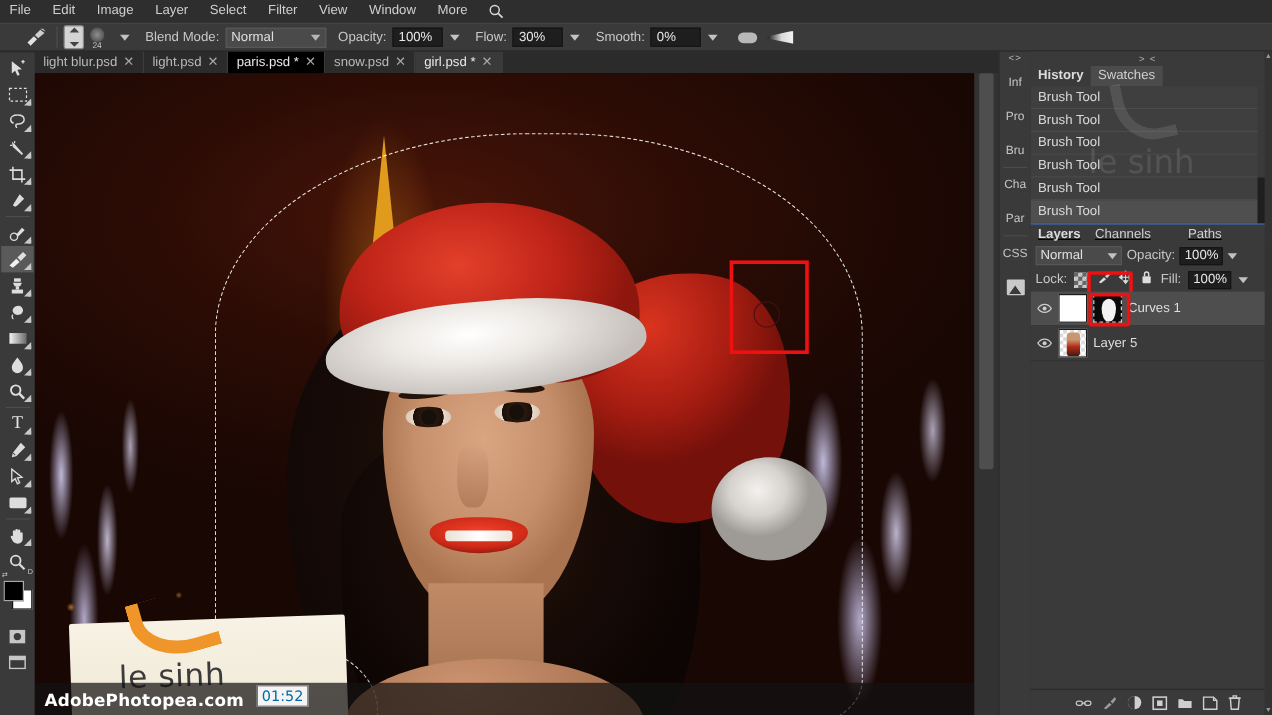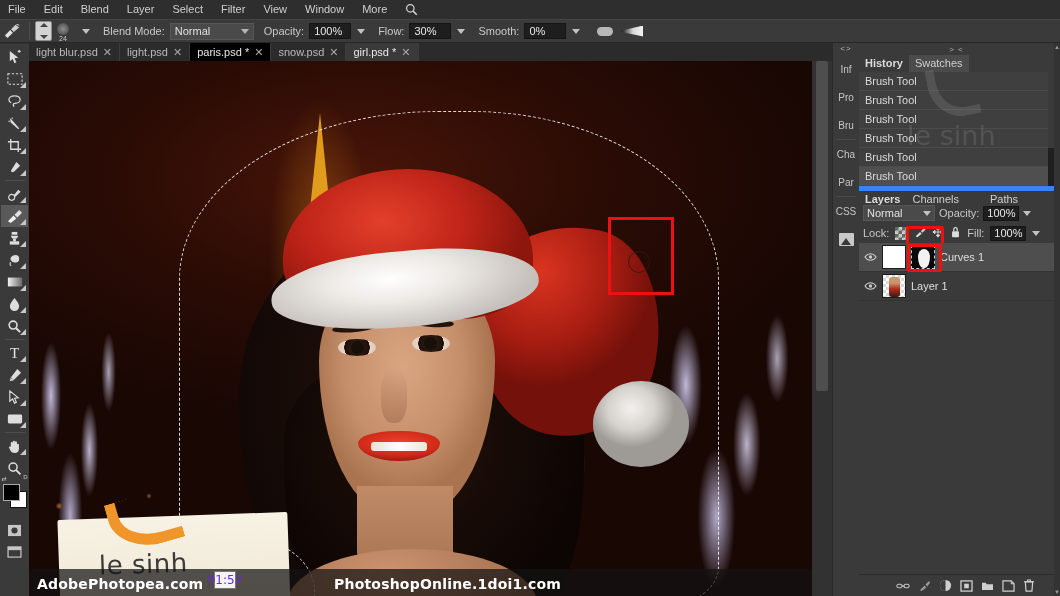--- a/index.html
+++ b/index.html
@@ -24,21 +24,21 @@
   .menu-item:first-child { padding-left: 8px; }
   .menu-search {
     margin-left: 6px; width: 18px; height: 19px;
     display: flex; align-items: center; justify-content: center;
   }
 
   
   .optbar {
     position: absolute; left: 0; top: 19px; width: 1060px; height: 24px;
     background: #3a3a3a; border-top: 1px solid #444; border-bottom: 1px solid #262626;
-    display: flex; align-items: center; padding-left: 0; text-align: right;
+    display: flex; align-items: center; padding-left: 18px; text-align: right;
   }
   .opt-toolicon { width: 24px; height: 22px; display:flex; align-items:center; justify-content:center; }
   .opt-sep { width: 1px; height: 18px; background: #4c4c4c; margin: 0 5px; }
   .brush-preview {
     width: 17px; height: 20px; background: #d4d4d4; border: 1px solid #8d8d8d;
     border-radius: 2px; display:flex; flex-direction:column; align-items:center;
     justify-content:space-between; padding: 1px 0;
   }
   .bp-tri { width:0;height:0;border-left:4px solid transparent;border-right:4px solid transparent; }
   .bp-up { border-bottom:4px solid #444; }
@@ -287,22 +287,22 @@
     position:absolute; left:0; bottom:0; width:783px; height:27px;
     background: rgba(20,18,18,.72);
   }
   .bot-text {
     position:absolute; bottom:4px; font-size:14px; font-weight:bold; color:#ffffff;
     font-family:"DejaVu Sans", sans-serif; letter-spacing:.2px;
   }
   .bot-text.left  { left: 8px; }
   .bot-text.right { left: 305px; }
   .timer {
-    position:absolute; left:185px; bottom:7px; width:22px; height:18px;
-    background:#f4f4f4; border:1px solid #777; color:#6d28d9;
+    position:absolute; left:185px; bottom:7px; width:43px; height:18px;
+    background:#f4f4f4; border:1px solid #777; color:#0369a1;
     font-size:12px; display:flex; align-items:center; justify-content:center;
     font-family:"DejaVu Sans", sans-serif; z-index: 9;
   }
 
   
   .rail {
     position:absolute; left:832px; top:43px; width:27px; height:553px;
     background:#3a3a3a; border-left:1px solid #2a2a2a;
     display:flex; flex-direction:column; align-items:center;
   }
@@ -429,21 +429,21 @@
   }
 </style>
 </head>
 <body>
 
 <div id="app">
 
   <div class="menubar">
     <div class="menu-item">File</div>
     <div class="menu-item">Edit</div>
-    <div class="menu-item">Blend</div>
+    <div class="menu-item">Image</div>
     <div class="menu-item">Layer</div>
     <div class="menu-item">Select</div>
     <div class="menu-item">Filter</div>
     <div class="menu-item">View</div>
     <div class="menu-item">Window</div>
     <div class="menu-item">More</div>
     <div class="menu-search">
       <svg width="13" height="13" viewBox="0 0 16 16">
           <circle cx="6.5" cy="6.5" r="4.6" fill="none" stroke="#d6d6d6" stroke-width="1.5"></circle>
           <line x1="10" y1="10" x2="14.5" y2="14.5" stroke="#d6d6d6" stroke-width="1.8"></line>
@@ -723,21 +723,20 @@
         <div class="sticker-swoosh"></div>
         <div class="sticker-text">le sinh</div>
       </div>
     </div>
 
     <div class="anno-rect"></div>
     <div class="brush-cursor"></div>
 
     <div class="bot-strip"></div>
     <div class="bot-text left">AdobePhotopea.com</div>
-    <div class="bot-text right">PhotoshopOnline.1doi1.com</div>
     <div class="timer">01:52</div>
   </div>
 
   <div class="cv-scroll-v">
     <div class="thumb"></div>
   </div>
 
   <div class="rail">
     <div class="rail-handle">&lt;&gt;</div>
     <div class="rail-item">Inf</div>
@@ -772,21 +771,21 @@
       <div class="hist-row">Brush Tool</div>
       <div class="hist-row">Brush Tool</div>
       <div class="hist-row">Brush Tool</div>
       <div class="hist-row sel">Brush Tool</div>
       <div class="hist-scroll">
         <div class="hist-thumbbar" style="top:76px;height:38px;"></div>
       </div>
     </div>
 
     <div class="layers-head">
-      <div class="panel-tabs" style="border-top:5px solid #3b82f6;">
+      <div class="panel-tabs" style="border-top:1px solid #3b82f6;text-decoration:underline;">
         <div class="ptab">Layers</div>
         <div class="ptab" style="font-weight:normal;color:#cfcfcf;">Channels</div>
         <div class="ptab" style="font-weight:normal;color:#cfcfcf;margin-left:19px;">Paths</div>
       </div>
 
       <div class="row-blend">
         <div class="sel-blend">
           <span>Normal</span>
           <span class="caret"></span>
         </div>
@@ -839,21 +838,21 @@
       <div class="layer-row">
         <span class="eye-ico">
           <svg width="13" height="10" viewBox="0 0 14 10">
               <path d="M1 5s2.3-3.6 6-3.6S13 5 13 5s-2.3 3.6-6 3.6S1 5 1 5z" fill="none" stroke="#ccc" stroke-width="1.1"></path>
               <circle cx="7" cy="5" r="1.8" fill="#ccc"></circle>
             </svg>
         </span>
         <span class="lthumb checker-bg">
           <i style="position:absolute;left:6px;top:2px;width:11px;height:20px;background:linear-gradient(to bottom,#c9976f 30%,#b22a18 60%,#3a1b12);border-radius:3px;"></i>
         </span>
-        <span class="lname">Layer 1</span>
+        <span class="lname">Layer 5</span>
       </div>
 
     </div>
 
     <div class="layers-footer">
       <span class="fico">
         <svg width="14" height="8" viewBox="0 0 16 8">
             <rect x="1" y="2" width="6" height="4" rx="2" fill="none" stroke="#c8c8c8" stroke-width="1.2"></rect>
             <rect x="9" y="2" width="6" height="4" rx="2" fill="none" stroke="#c8c8c8" stroke-width="1.2"></rect>
             <line x1="6" y1="4" x2="10" y2="4" stroke="#c8c8c8" stroke-width="1.2"></line>

